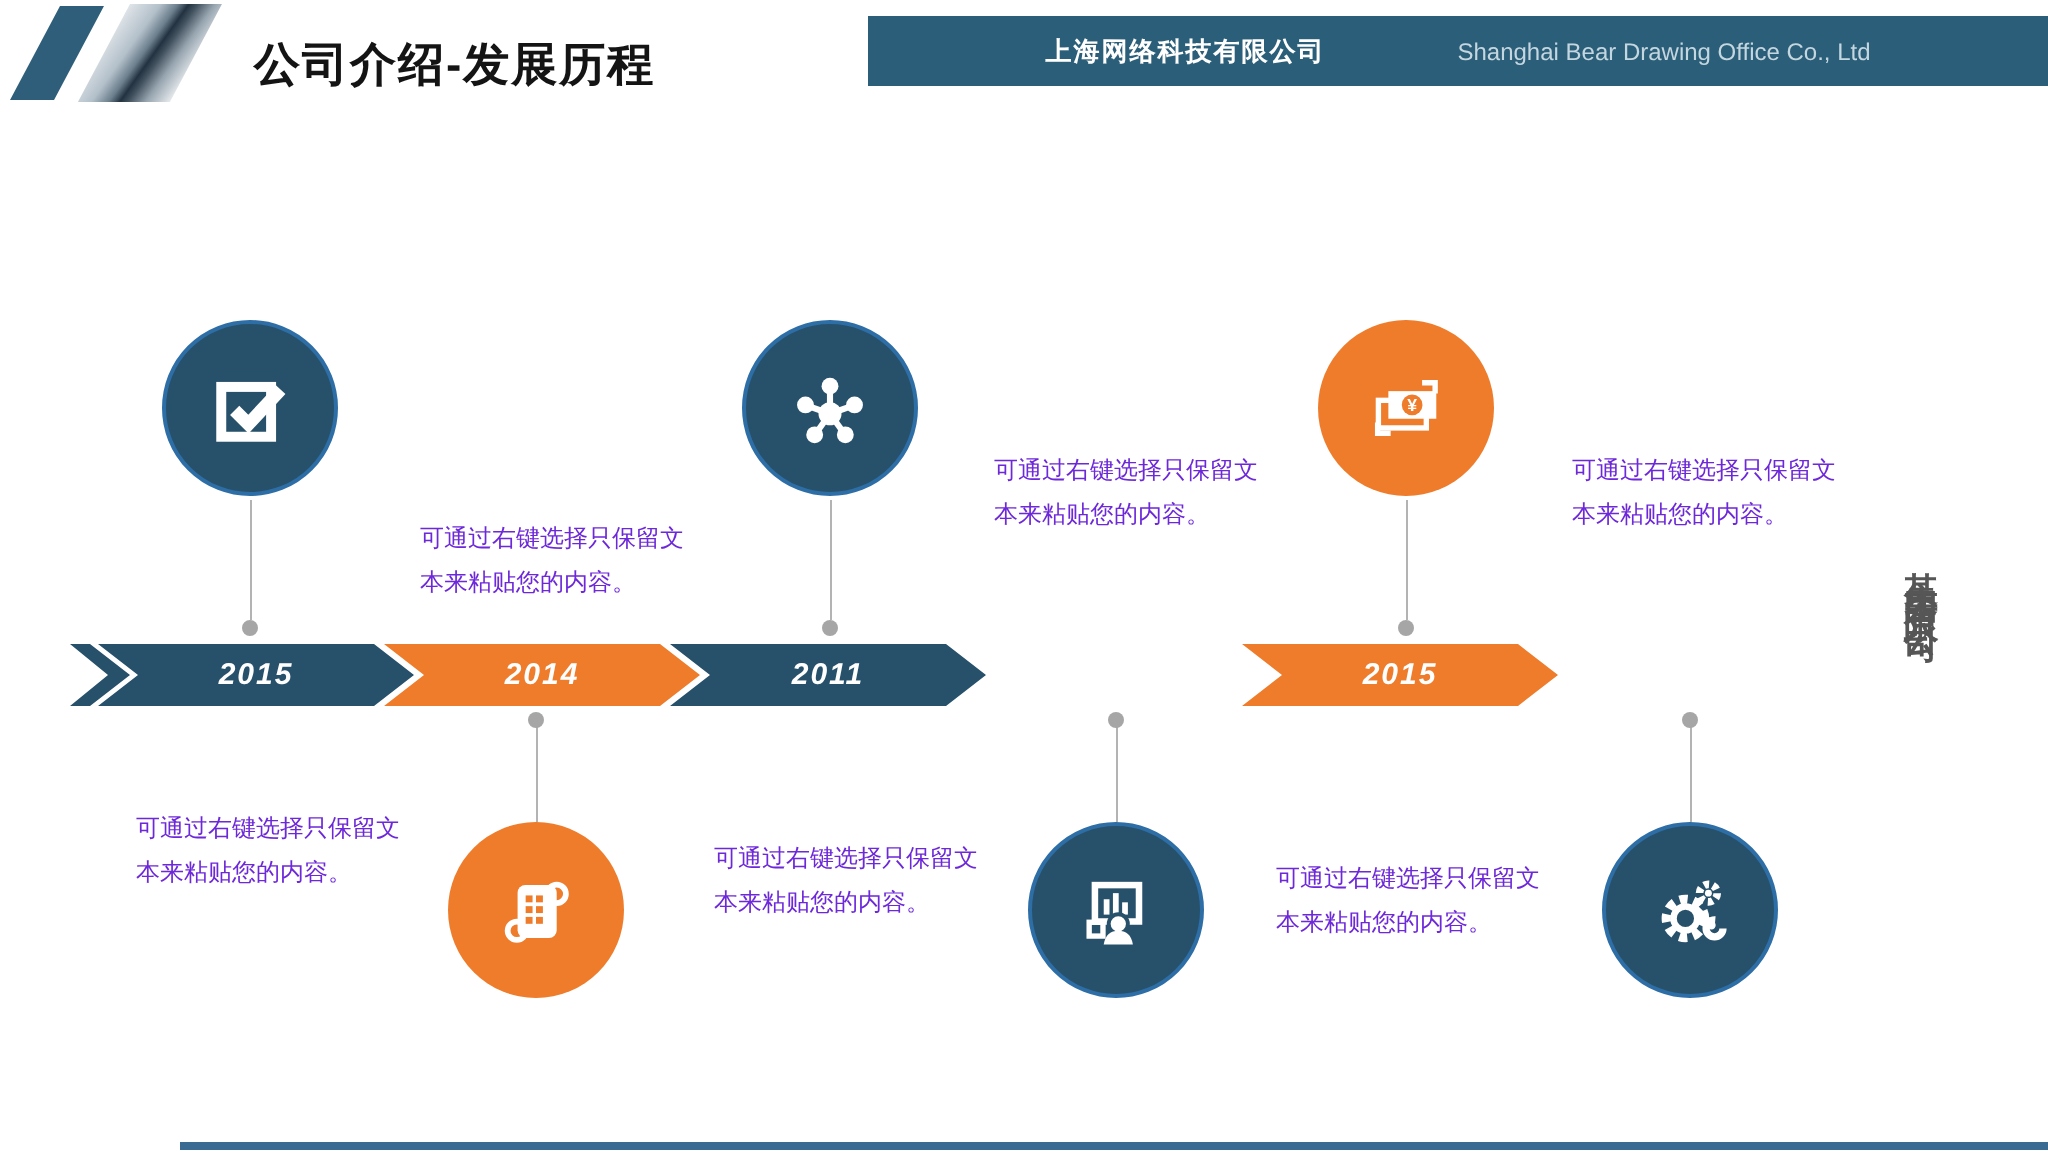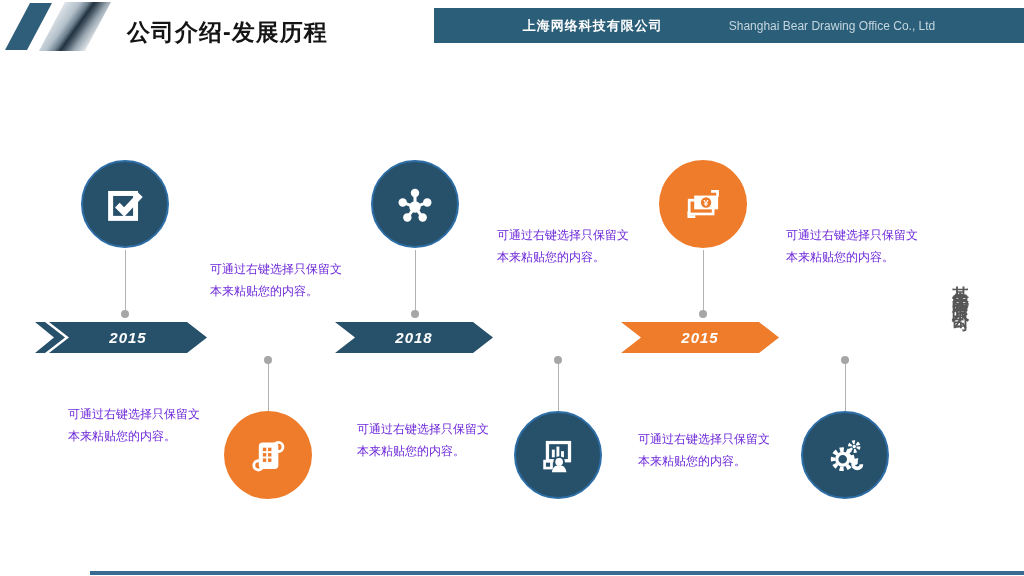--- a/index.html
+++ b/index.html
@@ -75,22 +75,25 @@
   <div class="page-title">公司介绍-发展历程</div>
   <div class="banner">
     <span class="cn">上海网络科技有限公司</span>
     <span class="en">Shanghai Bear Drawing Office Co., Ltd</span>
   </div>
 
   <div class="lead-chevron"></div>
   <div class="seg navy" style="left:49px">
       <span>2015</span>
     </div>
+  <div class="seg orange" style="left:192px">
+      <span>2014</span>
+    </div>
   <div class="seg navy" style="left:335px">
-      <span>2018</span>
+      <span>2011</span>
     </div>
   <div class="seg orange" style="left:621px">
       <span>2015</span>
     </div>
 
   <div class="vline" style="left:125px;top:250px;height:60px"></div>
   <div class="vline" style="left:415px;top:250px;height:60px"></div>
   <div class="vline" style="left:703px;top:250px;height:60px"></div>
   <div class="vline" style="left:268px;top:363px;height:48px"></div>
   <div class="vline" style="left:558px;top:363px;height:48px"></div>

